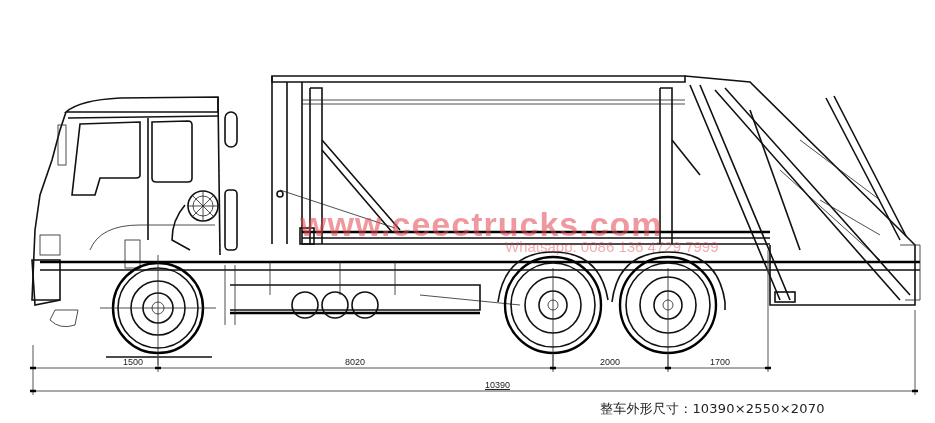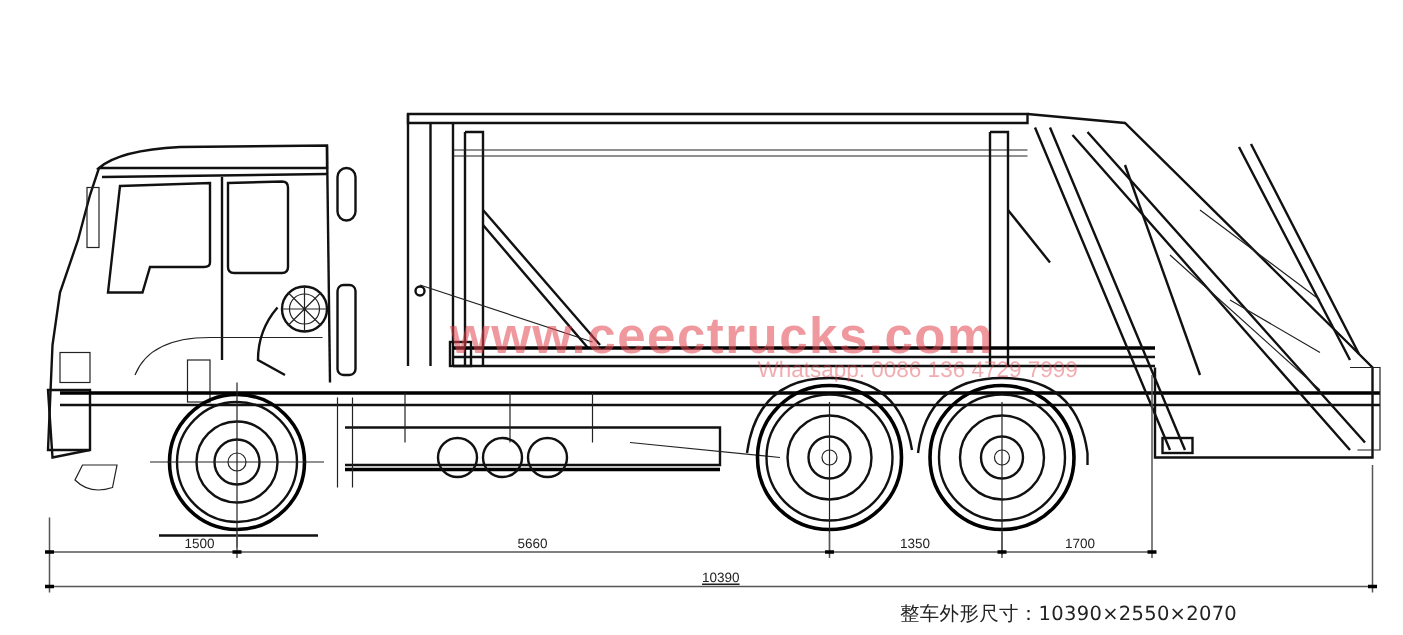--- a/index.html
+++ b/index.html
@@ -119,18 +119,18 @@
     <path class="dim" d="M33,391 L915,391"></path>
     <path class="dim" d="M158,355 L158,372 M553,355 L553,372 M668,355 L668,372 M768,250 L768,372 M915,310 L915,395"></path>
     <path class="lh" d="M30,368 L36,368 M155,368 L161,368 M550,368 L556,368 M665,368 L671,368 M765,368 L771,368 M30,391 L36,391 M912,391 L918,391"></path>
   </g>
 </svg>
 
 <div class="wm1">www.ceectrucks.com</div>
 <div class="wm2">Whatsapp: 0086 136 4729 7999</div>
 
 <span class="dimtext" style="left:85px; top:357px;margin-left:38px;">1500</span>
-<span class="dimtext" style="left:345px; top:357px;">5660</span>
-<span class="dimtext" style="left:600px; top:357px;">1350</span>
+<span class="dimtext" style="left:345px; top:357px;">8020</span>
+<span class="dimtext" style="left:600px; top:357px;">2000</span>
 <span class="dimtext" style="left:710px; top:357px;">1700</span>
-<span class="dimtext" style="left:468px; top:380px;text-decoration:underline;">10390</span>
+<span class="dimtext" style="left:485px; top:380px;text-decoration:underline;">10390</span>
 
 <div class="caption">整车外形尺寸：10390×2550×2070</div>
 
 </body></html>

